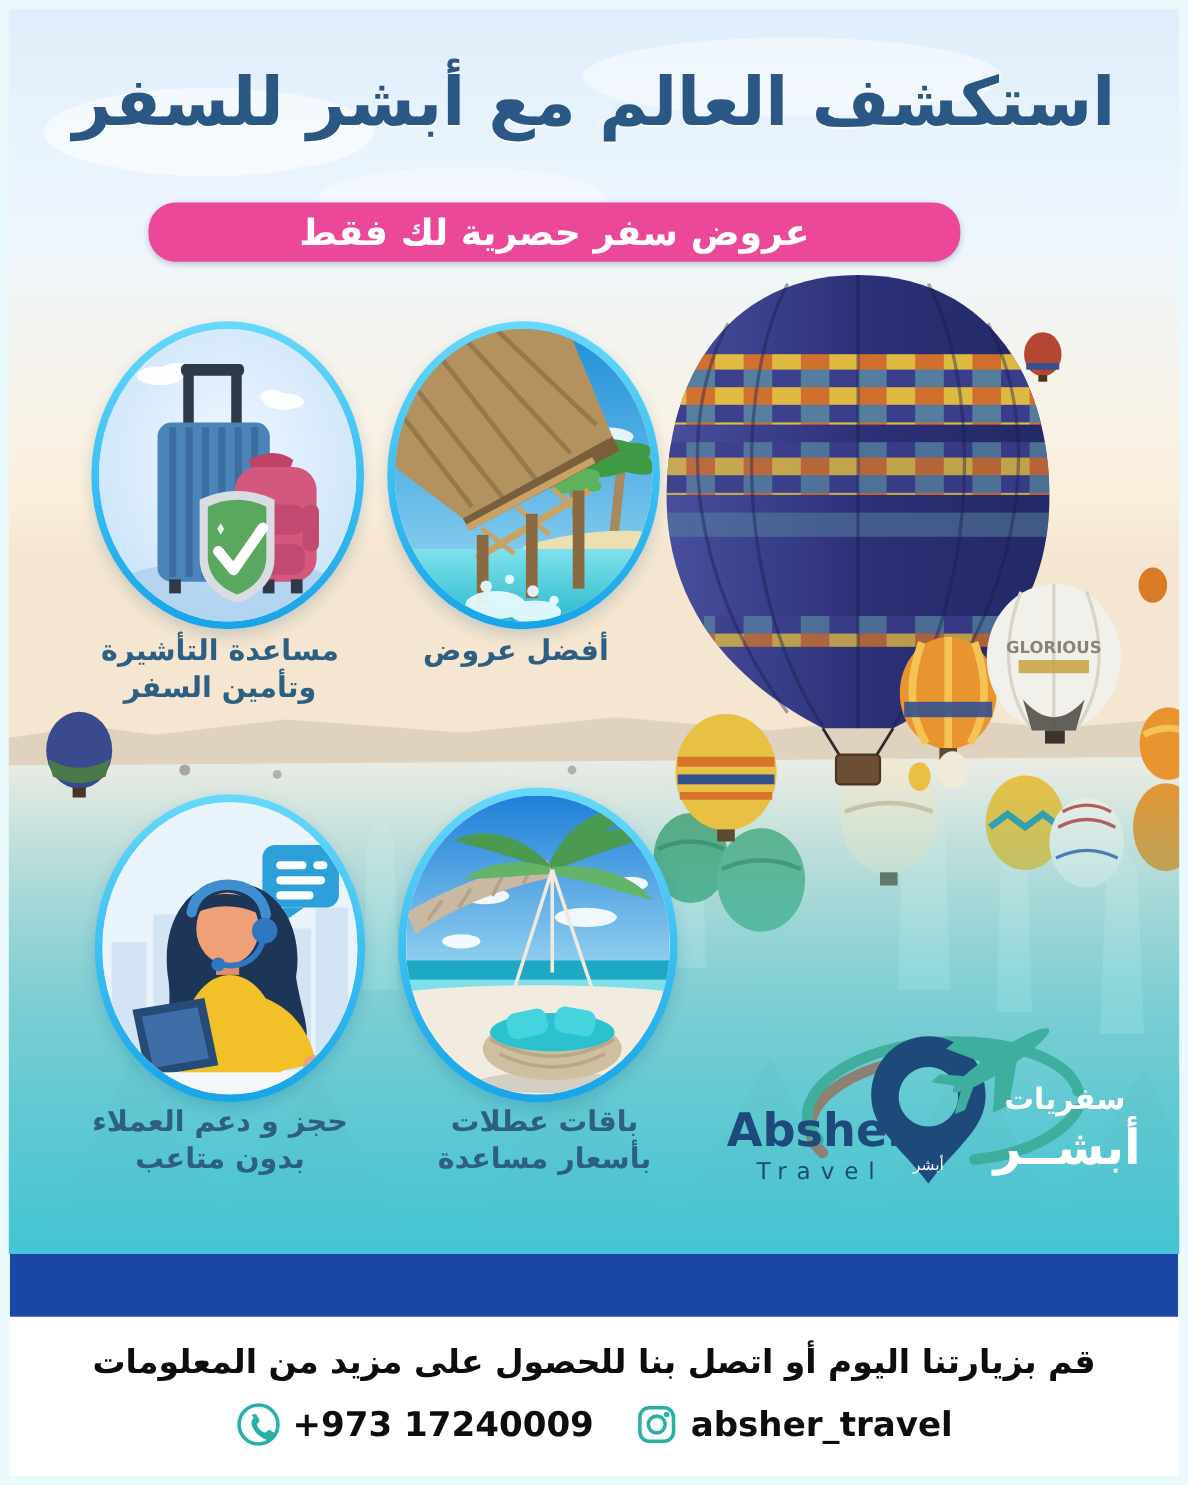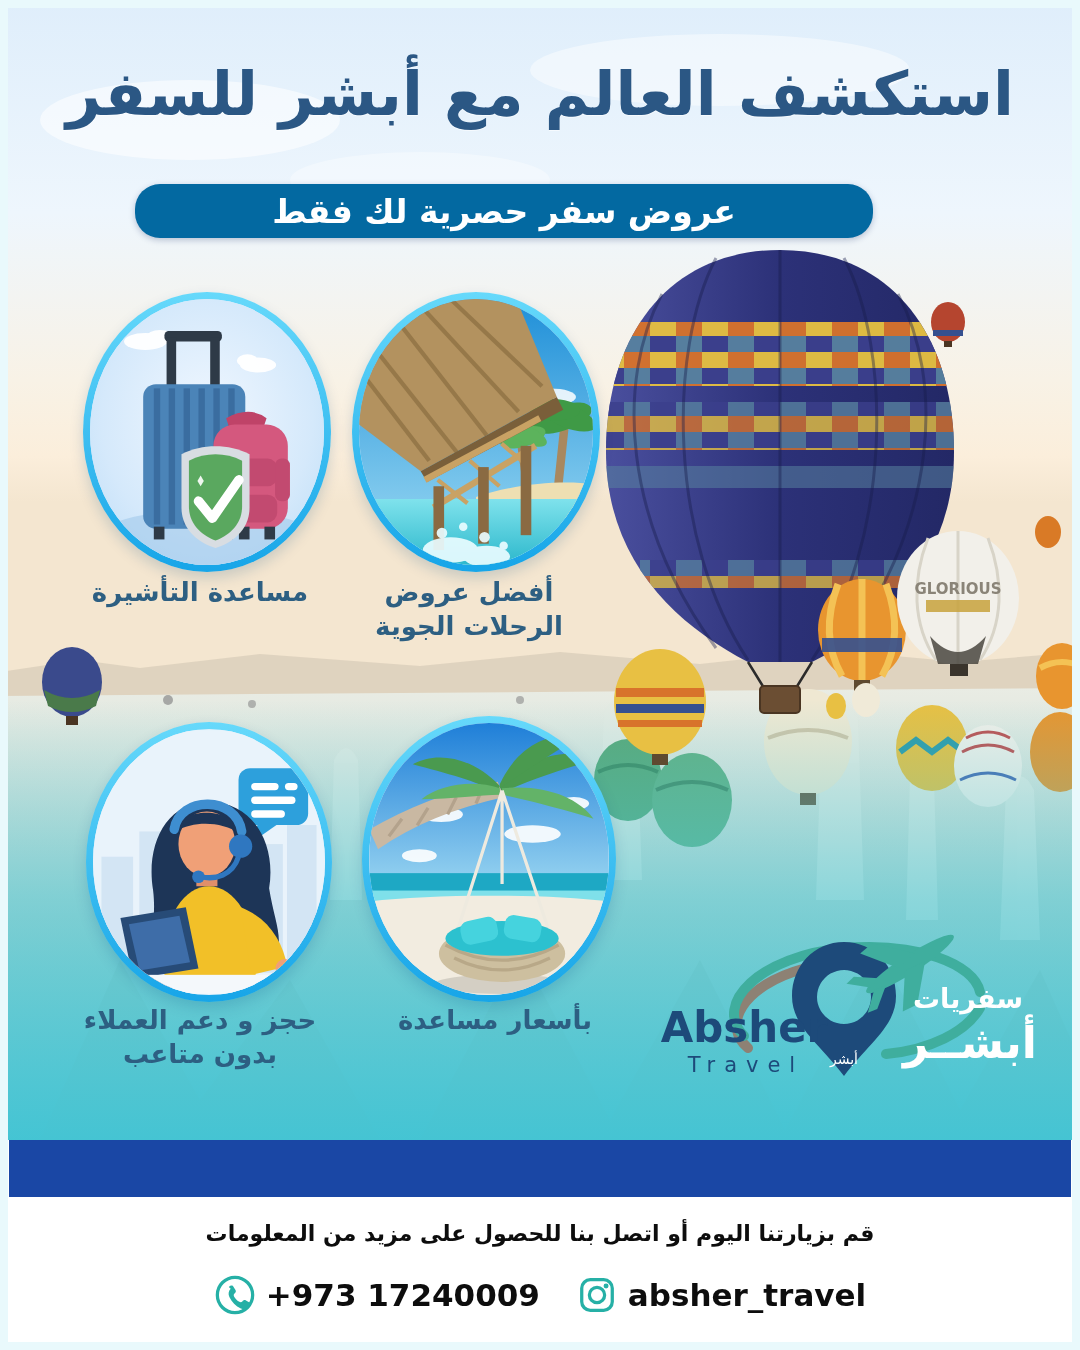--- a/index.html
+++ b/index.html
@@ -8,21 +8,21 @@
     font-family:"DejaVu Sans",sans-serif;
   }
   .scene{position:absolute;left:0;top:0;width:1004px;height:1140px;z-index:0;}
   .frame{position:absolute;inset:0;border:8px solid #e9f9fc;pointer-events:none;z-index:40;}
   .title{
     position:absolute;top:58px;left:0;right:0;margin:0;text-align:center;z-index:10;
     font-size:61px;font-weight:bold;color:#2b5784;direction:rtl;white-space:nowrap;
     text-shadow:0 1px 0 rgba(255,255,255,.6);
   }
   .banner{
-    position:absolute;top:184px;left:135px;width:738px;height:54px;background:#0369a1;z-index:10;
+    position:absolute;top:184px;left:135px;width:738px;height:54px;background:#ec4899;z-index:10;
     display:flex;align-items:center;justify-content:center;box-shadow:0 2px 6px rgba(10,30,90,.25);border-radius:25px;
   }
   .banner span{color:#ffffff;font-size:33px;font-weight:bold;direction:rtl;}
   .circle{
     position:absolute;z-index:10;border-radius:50%;padding:7px;
     background:linear-gradient(180deg,#66d9fb,#17a5e8);
     box-shadow:0 6px 14px rgba(0,70,130,.18);
   }
   .circle-inner{width:100%;height:100%;border-radius:50%;overflow:hidden;background:#dff0fb;}
   .circle-inner svg{display:block;width:100%;height:100%;}
@@ -36,21 +36,21 @@
   }
   .cap1{left:40px;top:576px;width:320px;}
   .cap2{left:322px;top:576px;width:294px;}
   .cap3{left:40px;top:1004px;width:320px;}
   .cap4{left:348px;top:1004px;width:294px;}
   .logo{position:absolute;left:648px;top:912px;width:396px;height:176px;z-index:12;}
   .logo svg{width:100%;height:100%;display:block;}
   .band{position:absolute;left:9px;top:1140px;width:1062px;height:57px;background:#1a47a5;z-index:10;}
   .footer-msg{
     position:absolute;top:1221px;left:0;right:0;z-index:10;text-align:center;
-    font-size:22px;font-weight:bold;color:#0d0d0d;direction:rtl;
+    font-size:30px;font-weight:bold;color:#0d0d0d;direction:rtl;
   }
   .contacts{
     position:absolute;top:1274px;left:0;right:0;z-index:10;
     display:flex;justify-content:center;align-items:center;gap:36px;
   }
   .contact{display:flex;align-items:center;gap:10px;font-size:31px;font-weight:bold;color:#0d0d0d;}
   .contact svg{width:42px;height:42px;display:block;}
 </style>
 </head>
 <body>
@@ -394,30 +394,31 @@
           <ellipse cx="122" cy="198" rx="52" ry="16" fill="#2cc1cf"></ellipse>
           <rect x="84" y="180" width="34" height="22" rx="8" fill="#45d3de" transform="rotate(-12 101 191)"></rect>
           <rect x="124" y="178" width="34" height="22" rx="8" fill="#45d3de" transform="rotate(10 141 189)"></rect>
         </g>
       </svg>
     </div>
   </div>
 
   <div class="cap cap1">
     <span style="display:block">مساعدة التأشيرة</span>
+    <span style="display:block">وتأمين السفر</span>
   </div>
   <div class="cap cap2">
     <span style="display:block">أفضل عروض</span>
-    <span style="display:block">الرحلات الجوية</span>
   </div>
   <div class="cap cap3">
     <span style="display:block">حجز و دعم العملاء</span>
     <span style="display:block">بدون متاعب</span>
   </div>
   <div class="cap cap4">
+    <span style="display:block">باقات عطلات</span>
     <span style="display:block">بأسعار مساعدة</span>
   </div>
 
   <div class="logo">
     <svg viewBox="0 0 396 176" aria-hidden="true">
       <g fill="none" stroke-linecap="round">
         <path d="M100,136 C74,114 92,74 158,56" stroke="#8d8174" stroke-width="10"></path>
         <path d="M96,124 C64,92 112,44 196,36 C270,30 326,52 332,80" stroke="#3fae9e" stroke-width="10"></path>
         <path d="M238,142 C282,138 318,120 332,96" stroke="#3fae9e" stroke-width="10"></path>
       </g>

